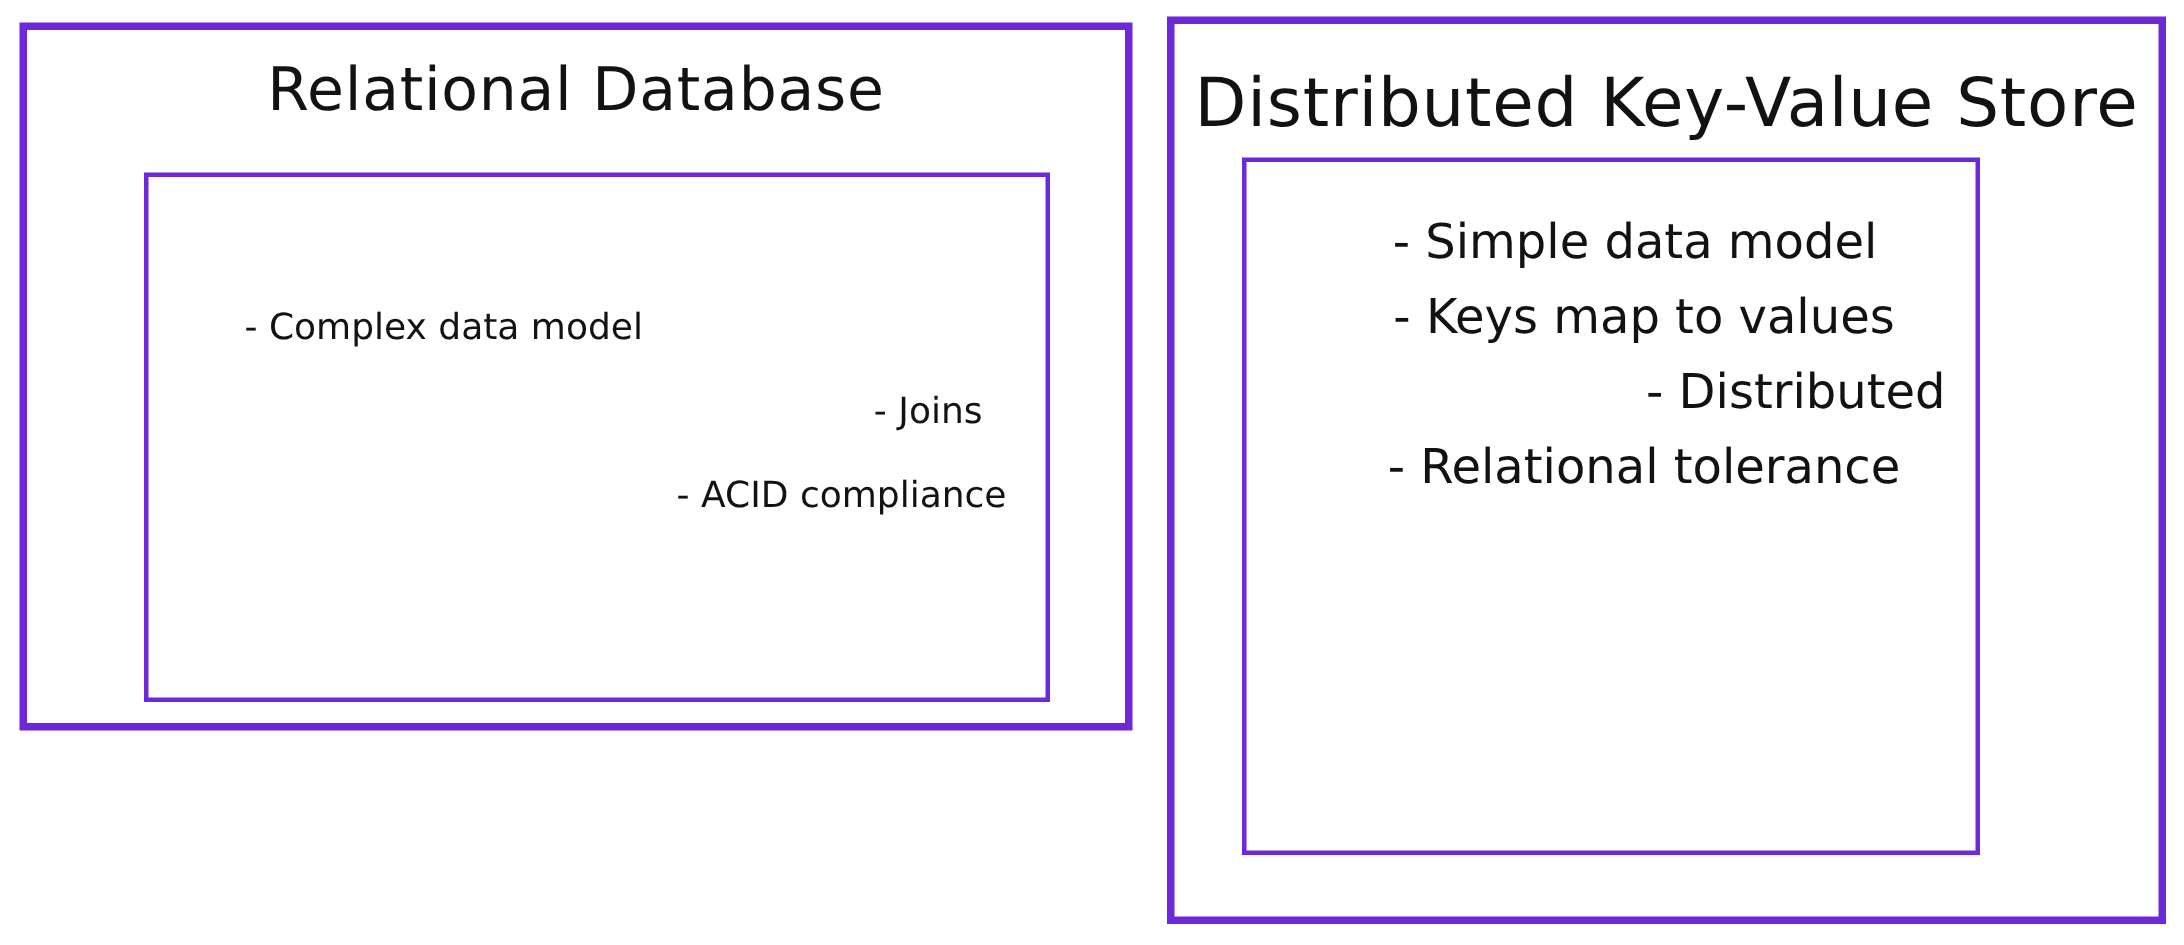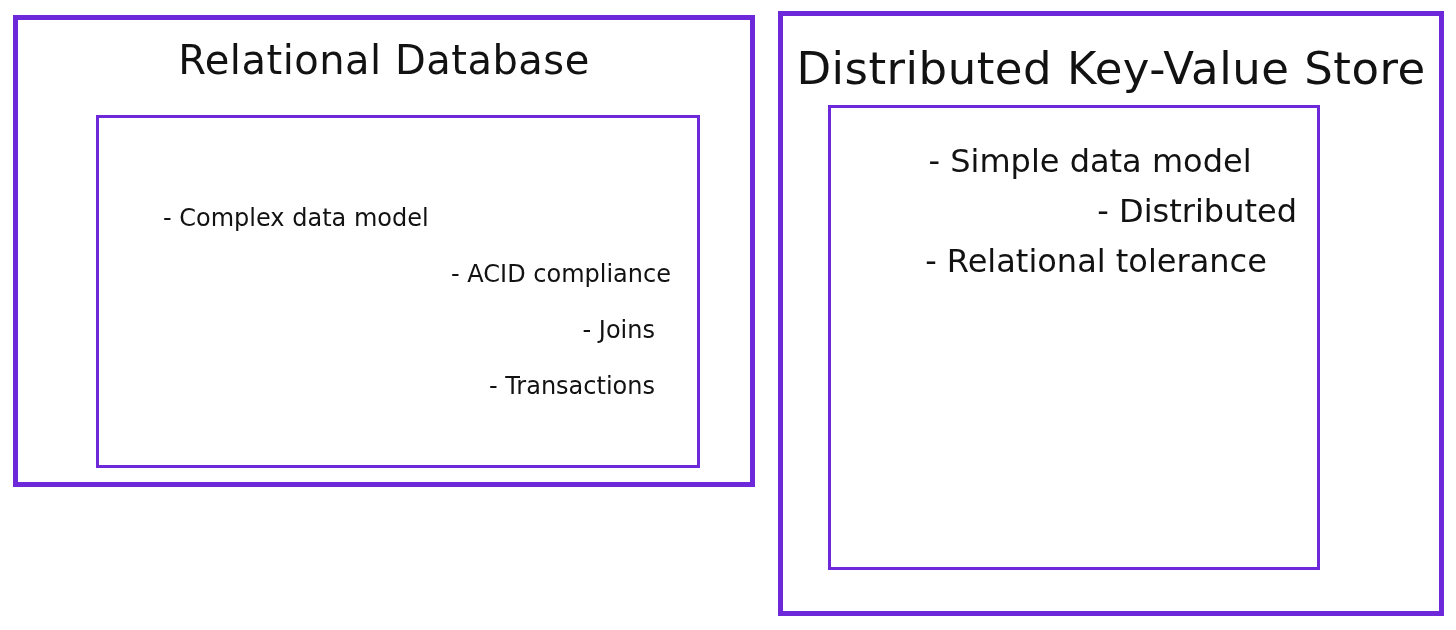--- a/index.html
+++ b/index.html
@@ -138,36 +138,36 @@
 <div id="canvas">
 
   <div class="box" id="panel-left-outer">
 
     <div class="panel-title">Relational Database</div>
 
     <div class="box" id="panel-left-inner">
 
       <ul class="bullet-list" id="list-left">
         <li class="bullet-item">- Complex data model</li>
+        <li class="bullet-item indent-2">- Joins</li>
         <li class="bullet-item indent-1">- ACID compliance</li>
-        <li class="bullet-item indent-2">- Joins</li>
-        <li class="bullet-item indent-2">- Transactions</li>
       </ul>
 
     </div>
   </div>
 
   <div class="box" id="panel-right-outer">
 
     <div class="panel-title">Distributed Key-Value Store</div>
 
     <div class="box" id="panel-right-inner">
 
       <ul class="bullet-list" id="list-right">
         <li class="bullet-item">- Simple data model</li>
+        <li class="bullet-item wraps">- Keys map to values</li>
         <li class="bullet-item indent-1">- Distributed</li>
         <li class="bullet-item wraps">- Relational tolerance</li>
       </ul>
 
     </div>
   </div>
 
 </div>
 
 </body></html>

